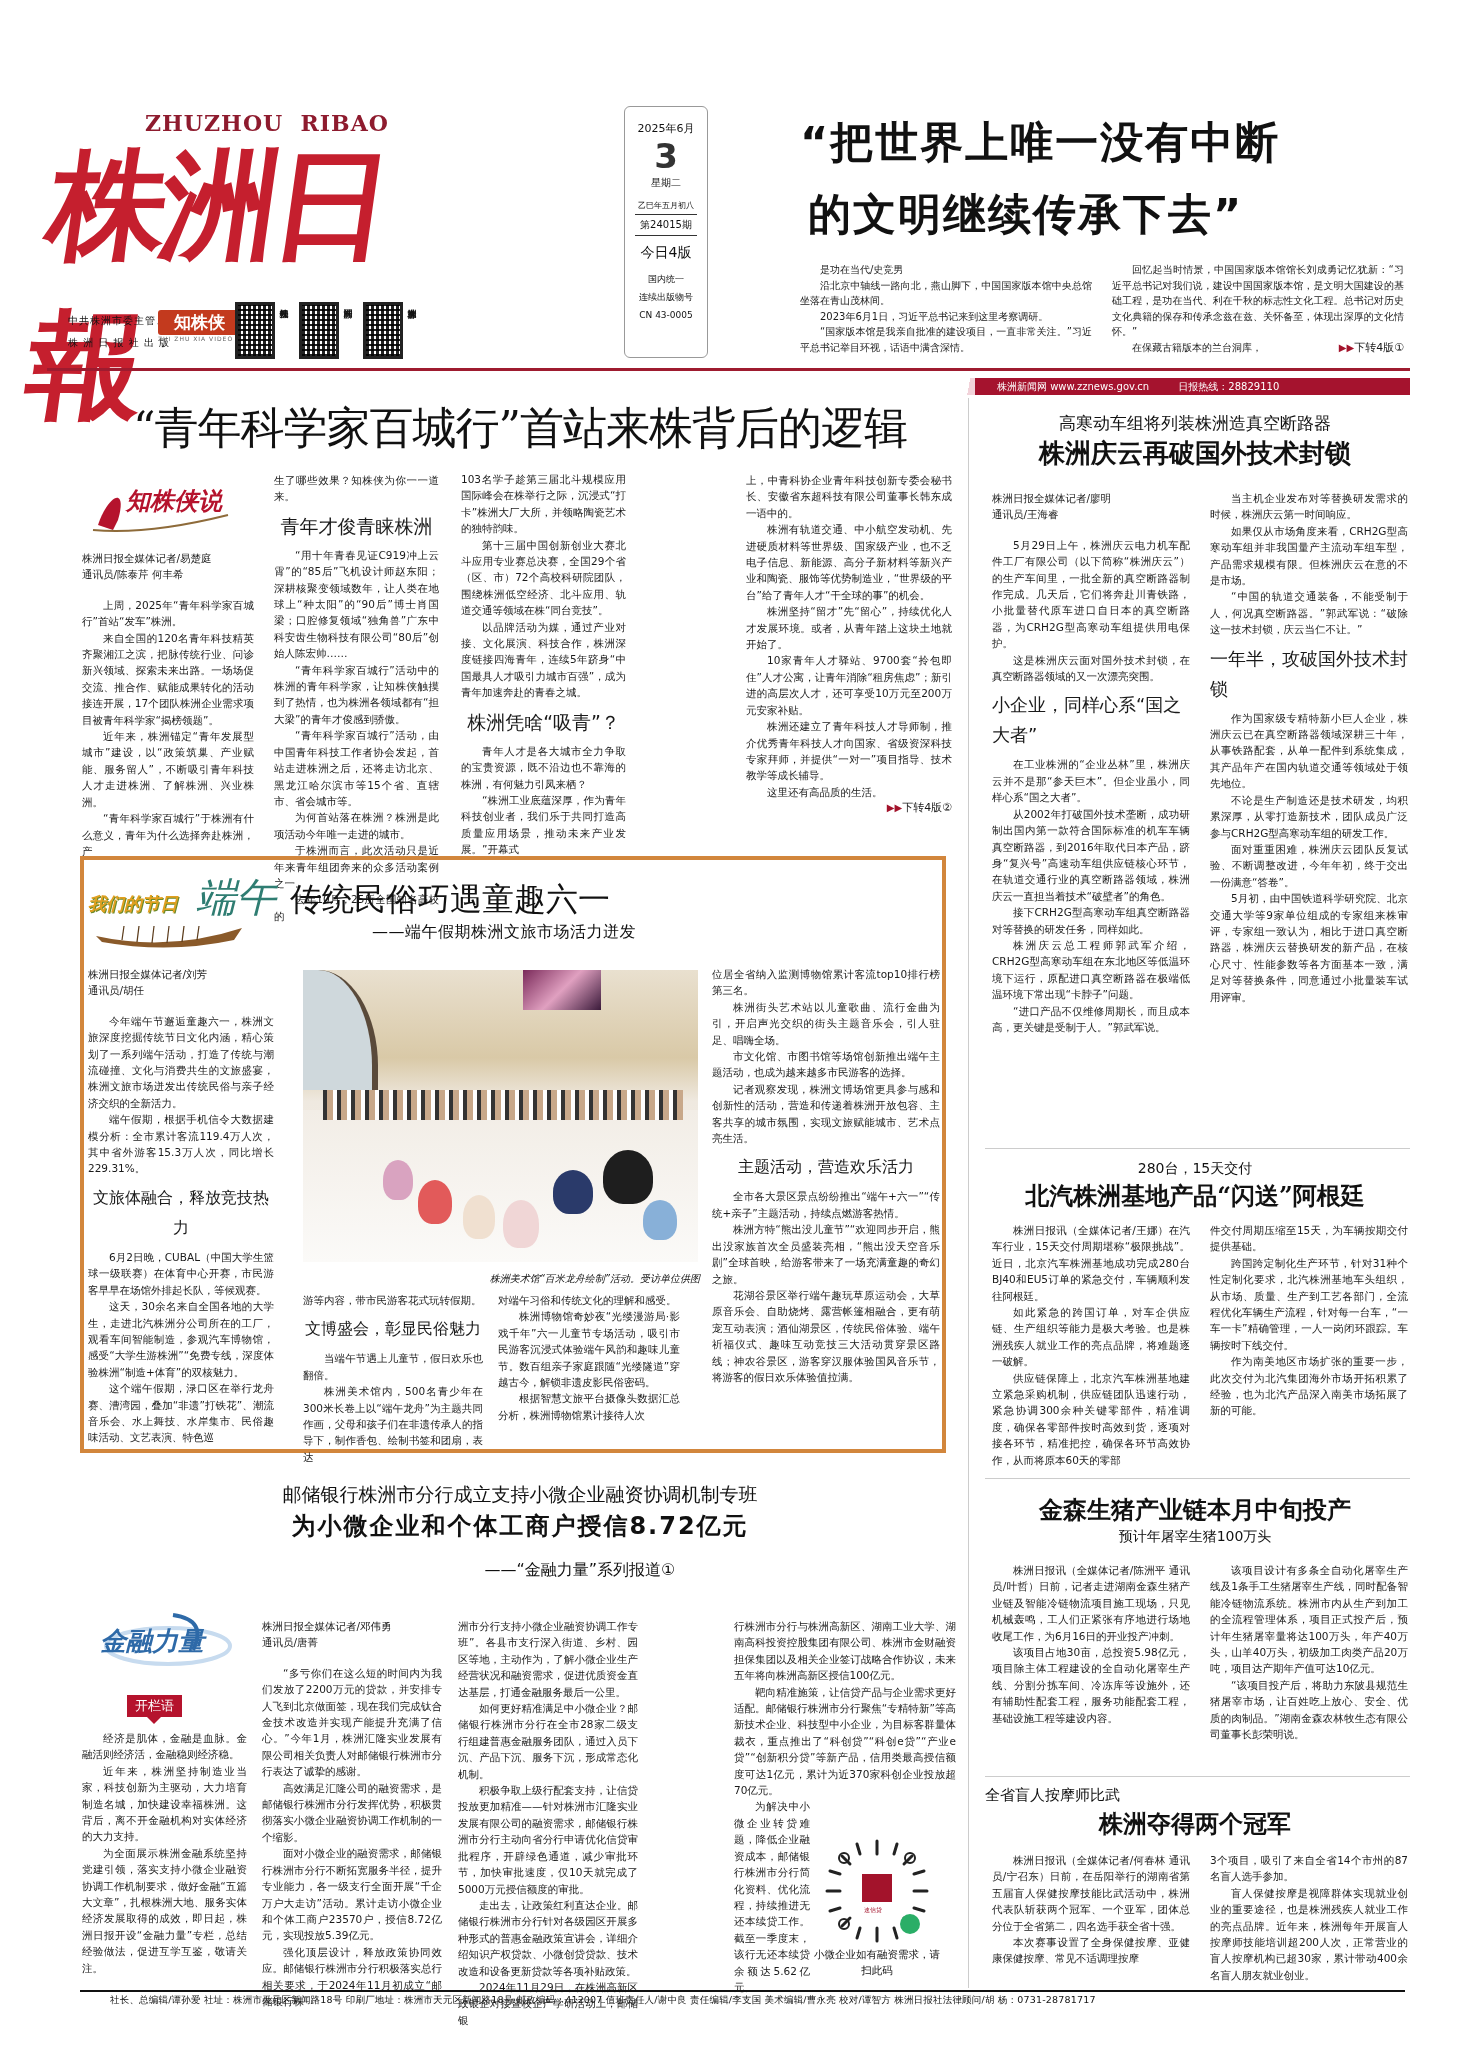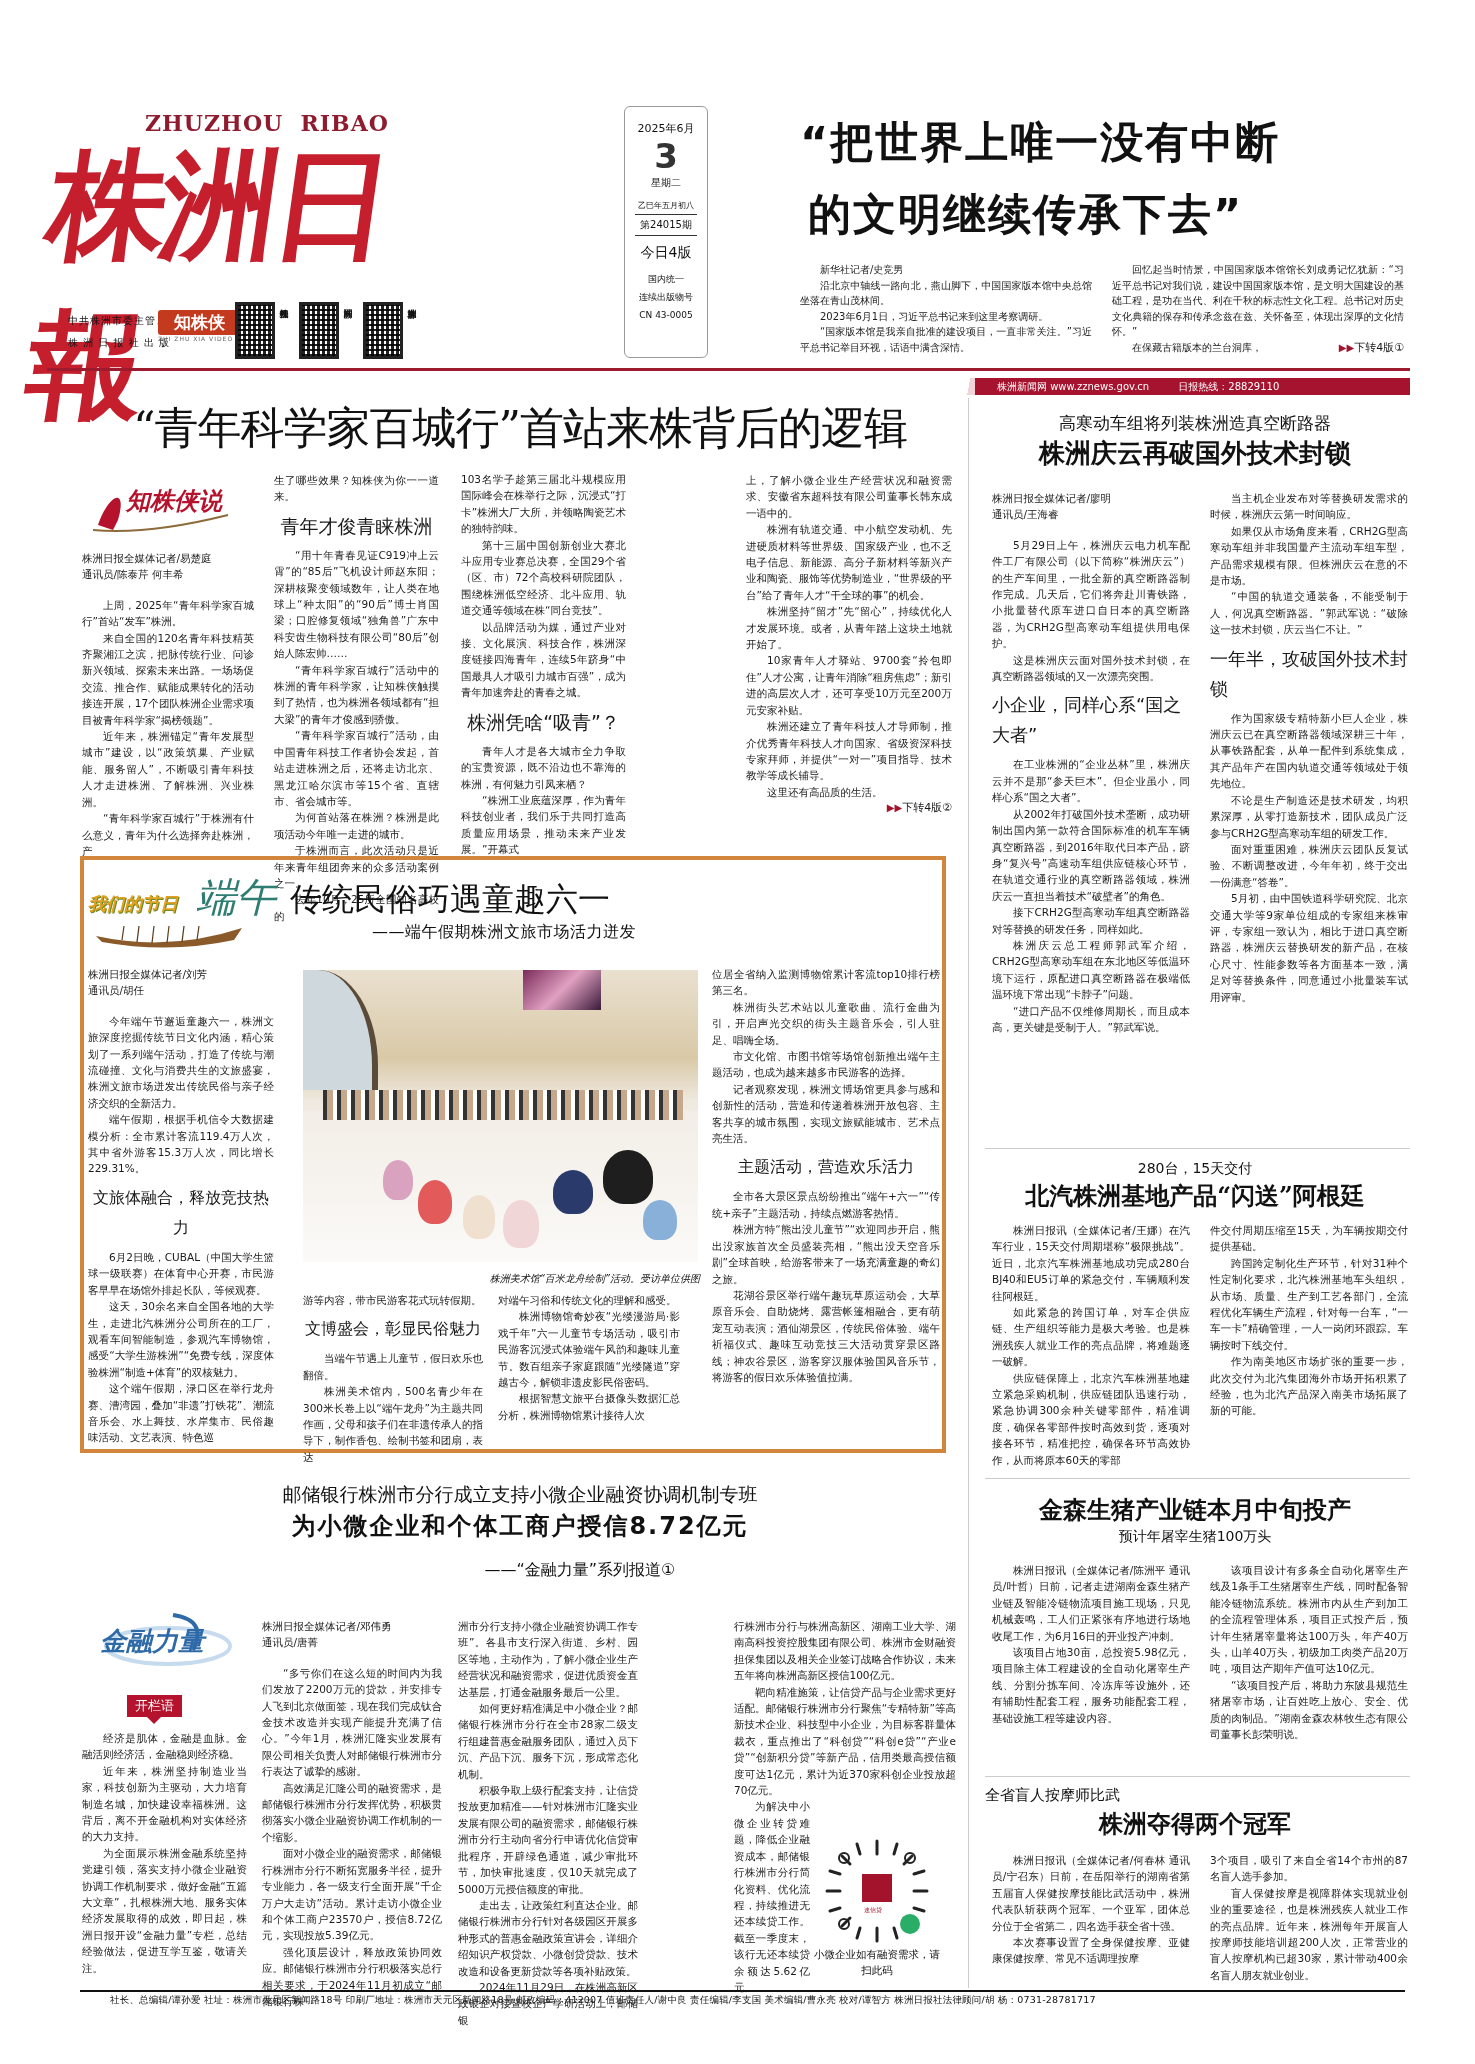--- a/index.html
+++ b/index.html
@@ -91,21 +91,21 @@
     <div>CN 43-0005</div>
   </div>
 </div>
 
 <div class="abs lead-head">
   <div>“把世界上唯一没有中断</div>
   <div style="padding-left:8px;">的文明继续传承下去”</div>
 </div>
 
 <div class="abs body-text" style="left:800px; top:262px; width:292px; font-size:10px; line-height:15.5px;">
-  <p class="noindent" style="padding-left:2em;">新华社记者/史竞男</p>
+  <p class="noindent" style="padding-left:2em;">是功在当代/史竞男</p>
   <p>沿北京中轴线一路向北，燕山脚下，中国国家版本馆中央总馆坐落在青山茂林间。</p>
   <p>2023年6月1日，习近平总书记来到这里考察调研。</p>
   <p>“国家版本馆是我亲自批准的建设项目，一直非常关注。”习近平总书记举目环视，话语中满含深情。</p>
 </div>
 <div class="abs body-text" style="left:1112px; top:262px; width:292px; font-size:10px; line-height:15.5px;">
   <p>回忆起当时情景，中国国家版本馆馆长刘成勇记忆犹新：“习近平总书记对我们说，建设中国国家版本馆，是文明大国建设的基础工程，是功在当代、利在千秋的标志性文化工程。总书记对历史文化典籍的保存和传承念兹在兹、关怀备至，体现出深厚的文化情怀。”</p>
   <p style="display:inline-block;">在保藏古籍版本的兰台洞库，</p>
   <span class="cont" style="float:right;"><span class="arr">▶▶</span><span>下转4版①</span></span>
 </div>
 
@@ -151,21 +151,21 @@
 <div class="abs body-text" style="left:461px; top:471px; width:165px;">
   <p class="noindent">103名学子趁第三届北斗规模应用国际峰会在株举行之际，沉浸式“打卡”株洲大厂大所，并领略陶瓷艺术的独特韵味。</p>
   <p>第十三届中国创新创业大赛北斗应用专业赛总决赛，全国29个省（区、市）72个高校科研院团队，围绕株洲低空经济、北斗应用、轨道交通等领域在株“同台竞技”。</p>
   <p>以品牌活动为媒，通过产业对接、文化展演、科技合作，株洲深度链接四海青年，连续5年跻身“中国最具人才吸引力城市百强”，成为青年加速奔赴的青春之城。</p>
   <div class="subhead">株洲凭啥“吸青”？</div>
   <p>青年人才是各大城市全力争取的宝贵资源，既不沿边也不靠海的株洲，有何魅力引凤来栖？</p>
   <p>“株洲工业底蕴深厚，作为青年科技创业者，我们乐于共同打造高质量应用场景，推动未来产业发展。”开幕式</p>
 </div>
 
 <div class="abs body-text" style="left:746px; top:472px; width:206px;">
-  <p class="noindent">上，了解小微企业生产经营状况和融资需求、安徽省东超科技有限公司董事长韩东成一语中的。</p>
+  <p class="noindent">上，中青科协企业青年科技创新专委会秘书长、安徽省东超科技有限公司董事长韩东成一语中的。</p>
   <p>株洲有轨道交通、中小航空发动机、先进硬质材料等世界级、国家级产业，也不乏电子信息、新能源、高分子新材料等新兴产业和陶瓷、服饰等优势制造业，“世界级的平台”给了青年人才“干全球的事”的机会。</p>
   <p>株洲坚持“留才”先“留心”，持续优化人才发展环境。或者，从青年踏上这块土地就开始了。</p>
   <p>10家青年人才驿站、9700套“拎包即住”人才公寓，让青年消除“租房焦虑”；新引进的高层次人才，还可享受10万元至200万元安家补贴。</p>
   <p>株洲还建立了青年科技人才导师制，推介优秀青年科技人才向国家、省级资深科技专家拜师，并提供“一对一”项目指导、技术教学等成长辅导。</p>
   <p>这里还有高品质的生活。</p>
   <div class="cont"><span class="arr">▶▶</span><span>下转4版②</span></div>
 </div>
 
 <div class="abs vline" style="left:968px; top:398px; height:1590px;"></div>
 

